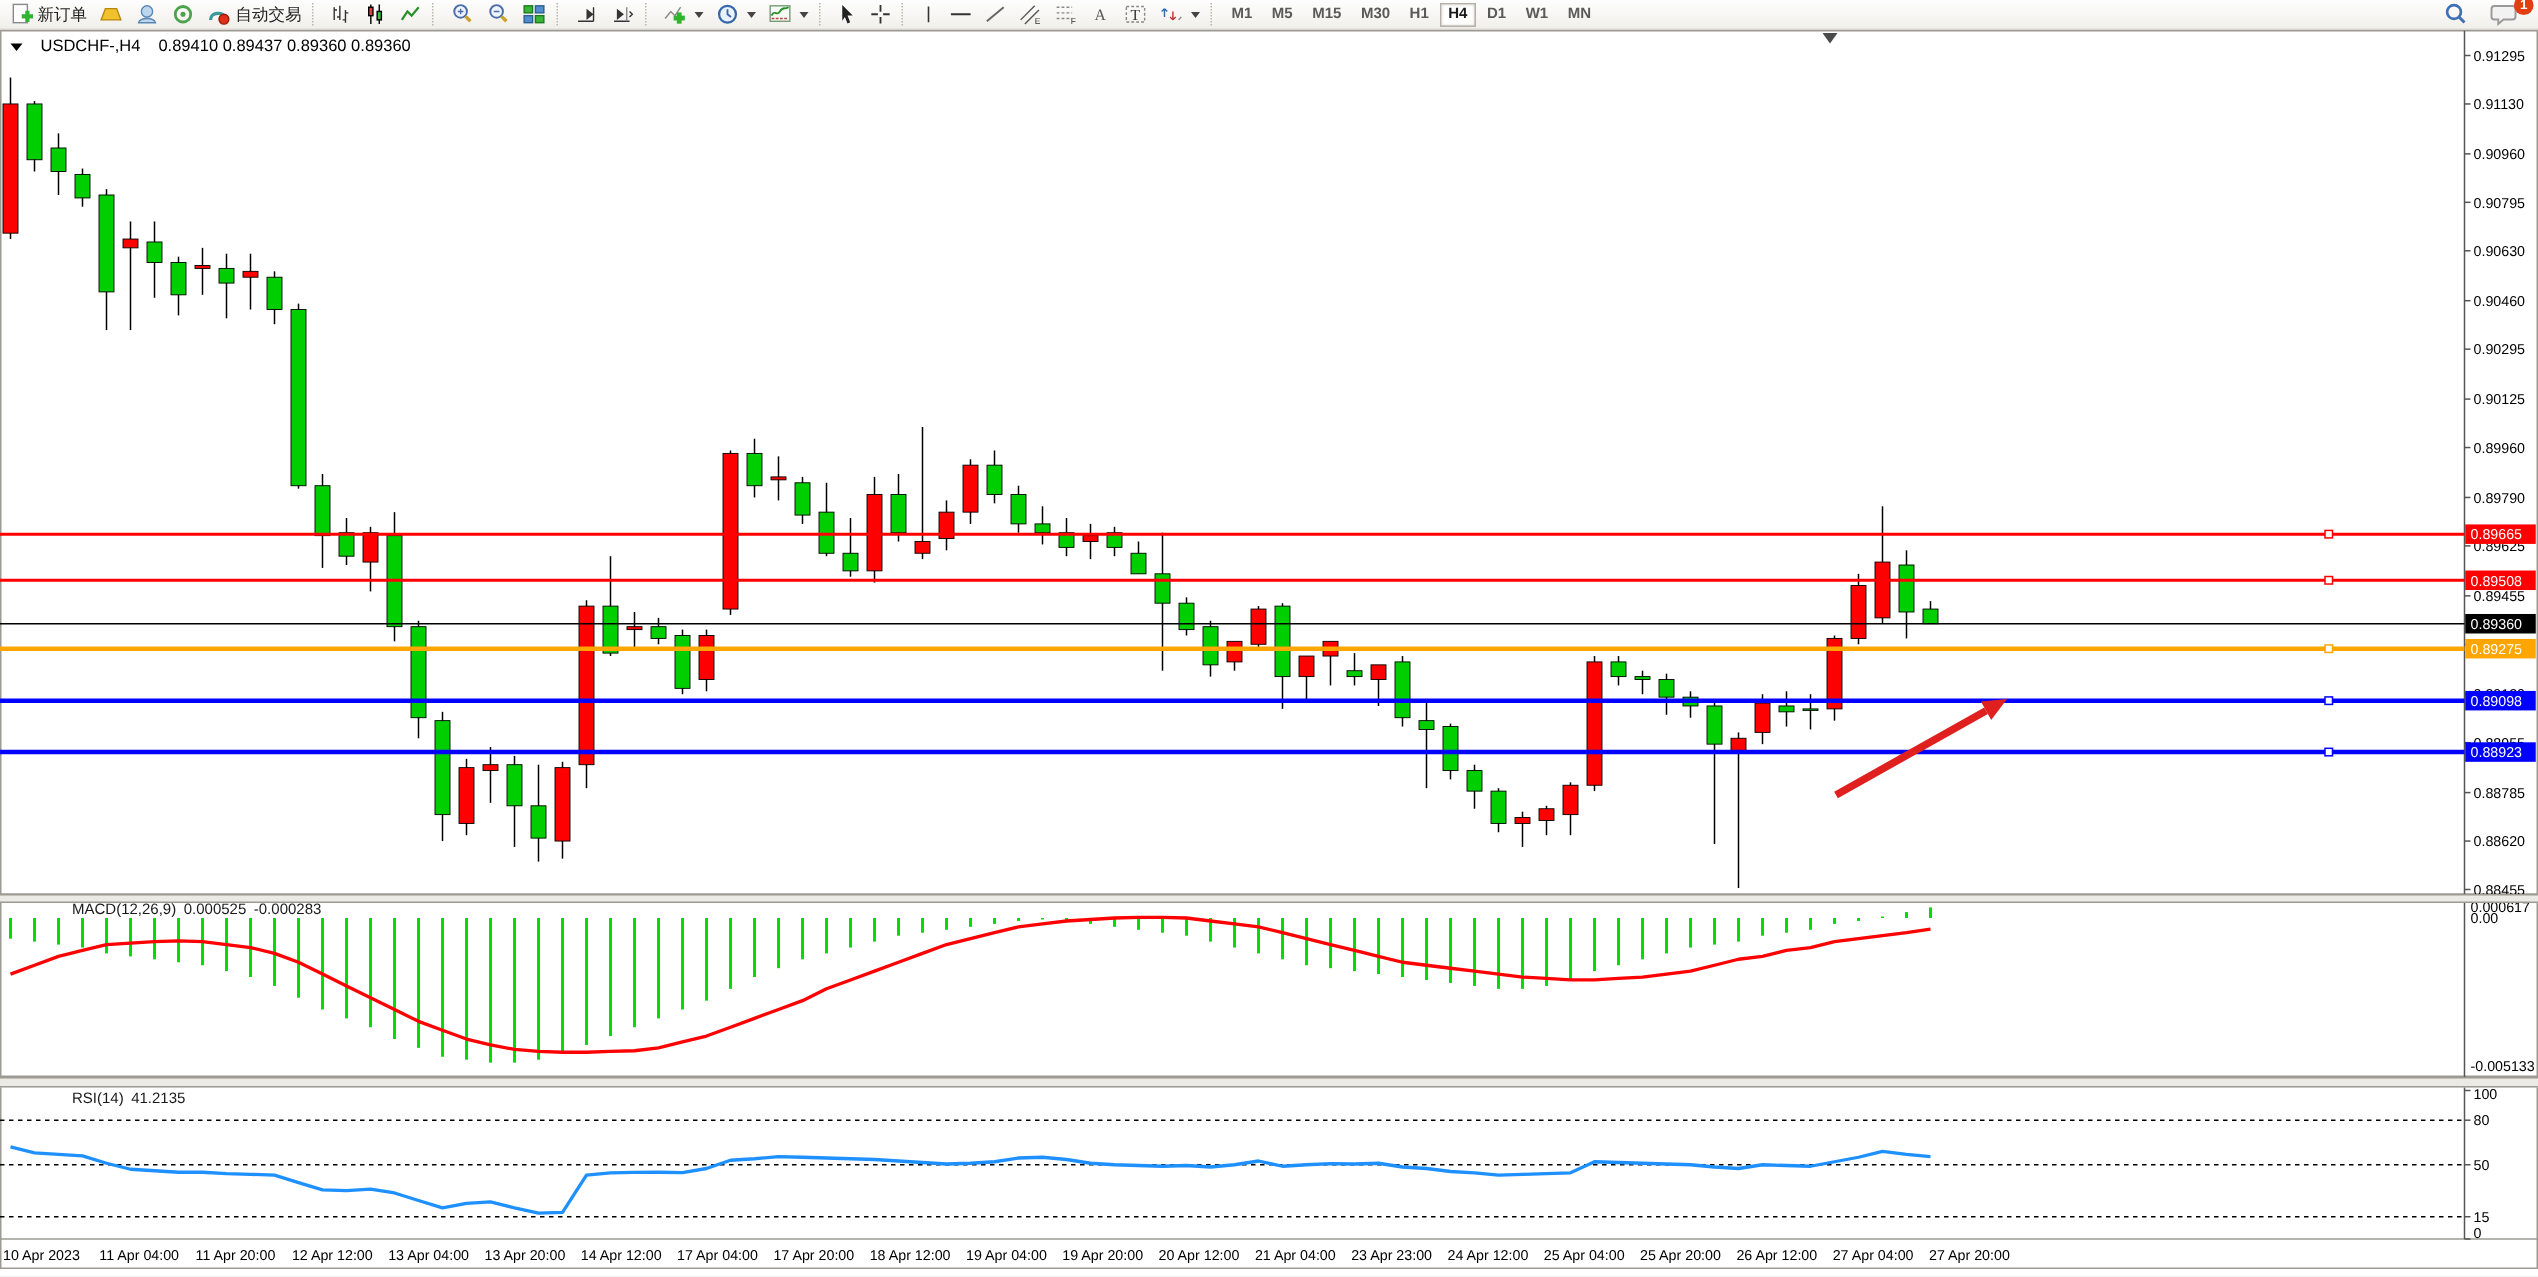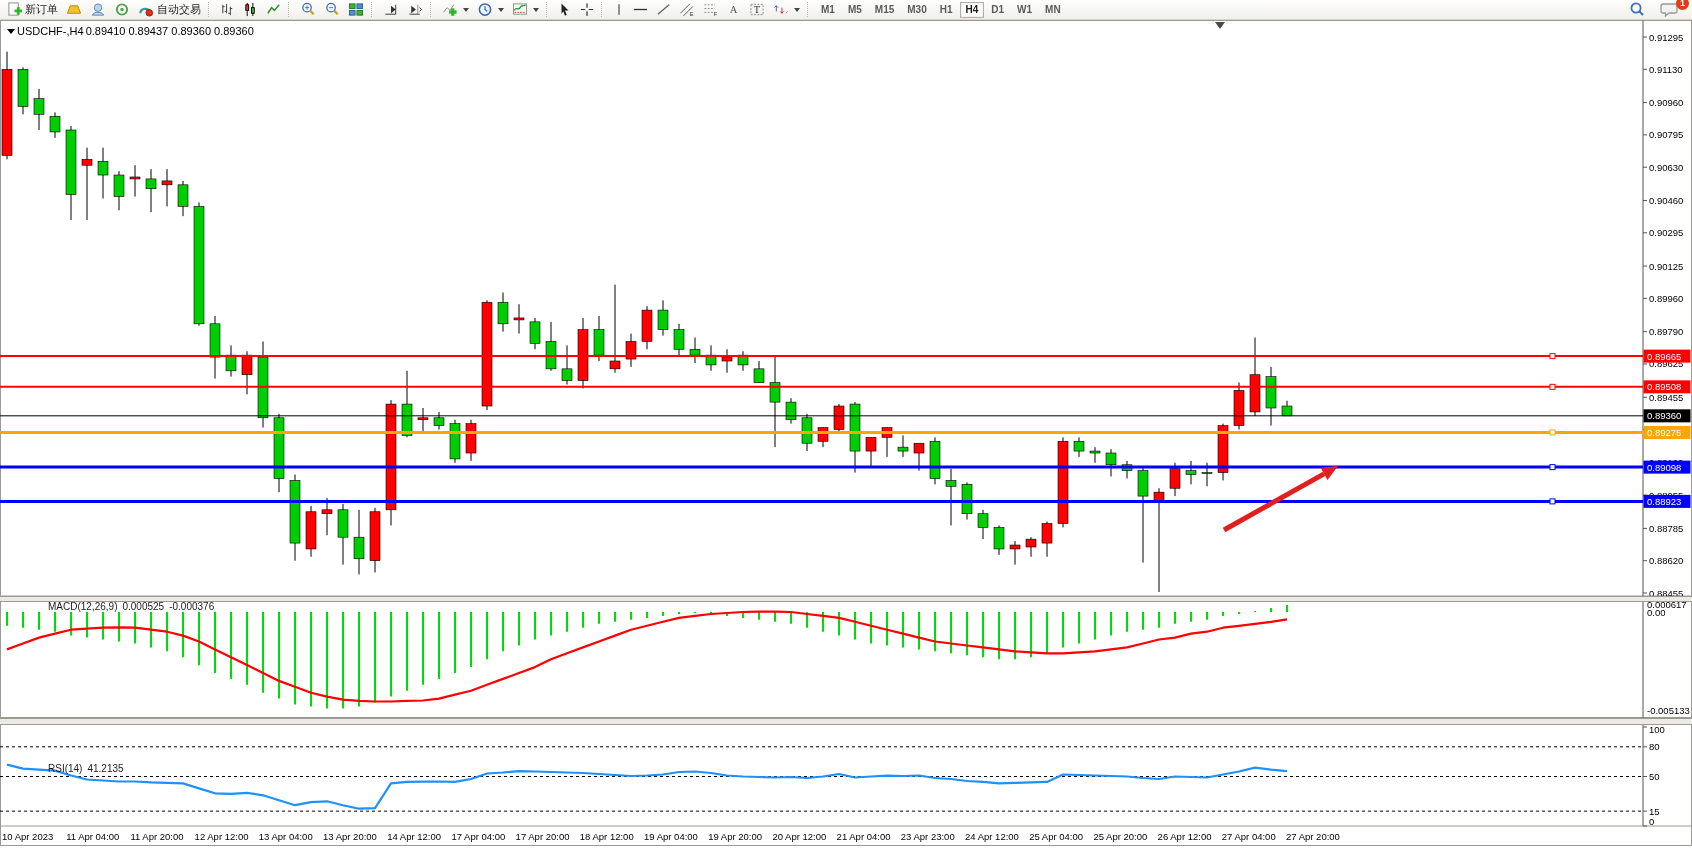--- a/index.html
+++ b/index.html
@@ -12,26 +12,26 @@
     background:transparent;font:11px "Liberation Sans",sans-serif;color:#222;cursor:default;}
   .tbtn svg{display:block;}
   .sep{width:4px;height:15px;margin:0 3px;border-left:1px dotted #b9b6ae;}
   .caret{width:0;height:0;border-left:3px solid transparent;border-right:3px solid transparent;border-top:4px solid #444;margin-left:2px;}
   .tf{font:bold 10px "Liberation Sans",sans-serif;color:#5a5a5a;height:16px;padding:1px 5px;border:1px solid transparent;background:transparent;}
   .tf.active{background:#fff;border:1px solid #b4b0a8;color:#1a1a1a;box-shadow:inset 0 0 2px #cfcdc6;}
   #tb-right{margin-left:auto;display:flex;align-items:center;gap:6px;padding-right:6px;}
   #chat-badge{position:absolute;top:-5px;right:-7px;min-width:13px;height:13px;border-radius:8px;background:#e23e11;
     color:#fff;font:bold 9px/13px "Liberation Sans",sans-serif;text-align:center;padding:0 2px;box-sizing:border-box;}
   
-  #quote-bar{position:absolute;left:7px;top:25px;display:flex;align-items:center;gap:2px;
+  #quote-bar{position:absolute;left:7px;top:25px;display:flex;align-items:center;gap:12px;
     font:11px "Liberation Sans",sans-serif;color:#000;z-index:10;}
   #quote-caret{width:0;height:0;border-left:4px solid transparent;border-right:4px solid transparent;border-top:5px solid #000;}
   .ind-header{position:absolute;left:5px;font:10px "Liberation Sans",sans-serif;color:#1a1a1a;z-index:10;display:flex;gap:5px;padding-left:43px;}
   #macd-header{top:601px;}
-  #rsi-header{top:727px;margin-top:36px;}
+  #rsi-header{top:727px;}
   .splitter{position:absolute;left:0;width:1692px;background:#eceae4;border-top:1px solid #9d9a93;border-bottom:1px solid #9d9a93;z-index:5;}
   #splitter1{top:596px;height:4px;}
   #splitter2{top:718px;height:5px;}
   #price-axis-hit{position:absolute;left:1644px;top:21px;width:48px;height:805px;z-index:8;}
   #time-axis-hit{position:absolute;left:0;top:827px;width:1643px;height:19px;z-index:8;}
   #chart-svg{position:absolute;left:0;top:0;z-index:1;}
 </style>
 </head>
 <body>
 
@@ -302,21 +302,21 @@
 
   <div id="quote-bar">
     <span id="quote-caret"></span>
     <span>USDCHF-,H4</span>
     <span>0.89410 0.89437 0.89360 0.89360</span>
   </div>
 
   <div id="macd-header" class="ind-header">
     <span>MACD(12,26,9)</span>
     <span>0.000525</span>
-    <span>-0.000376</span>
+    <span>-0.000283</span>
   </div>
   <div id="rsi-header" class="ind-header">
     <span>RSI(14)</span>
     <span>41.2135</span>
   </div>
 
   <div id="splitter1" class="splitter"></div>
   <div id="splitter2" class="splitter"></div>
   <div id="price-axis-hit"></div>
   <div id="time-axis-hit"></div>

